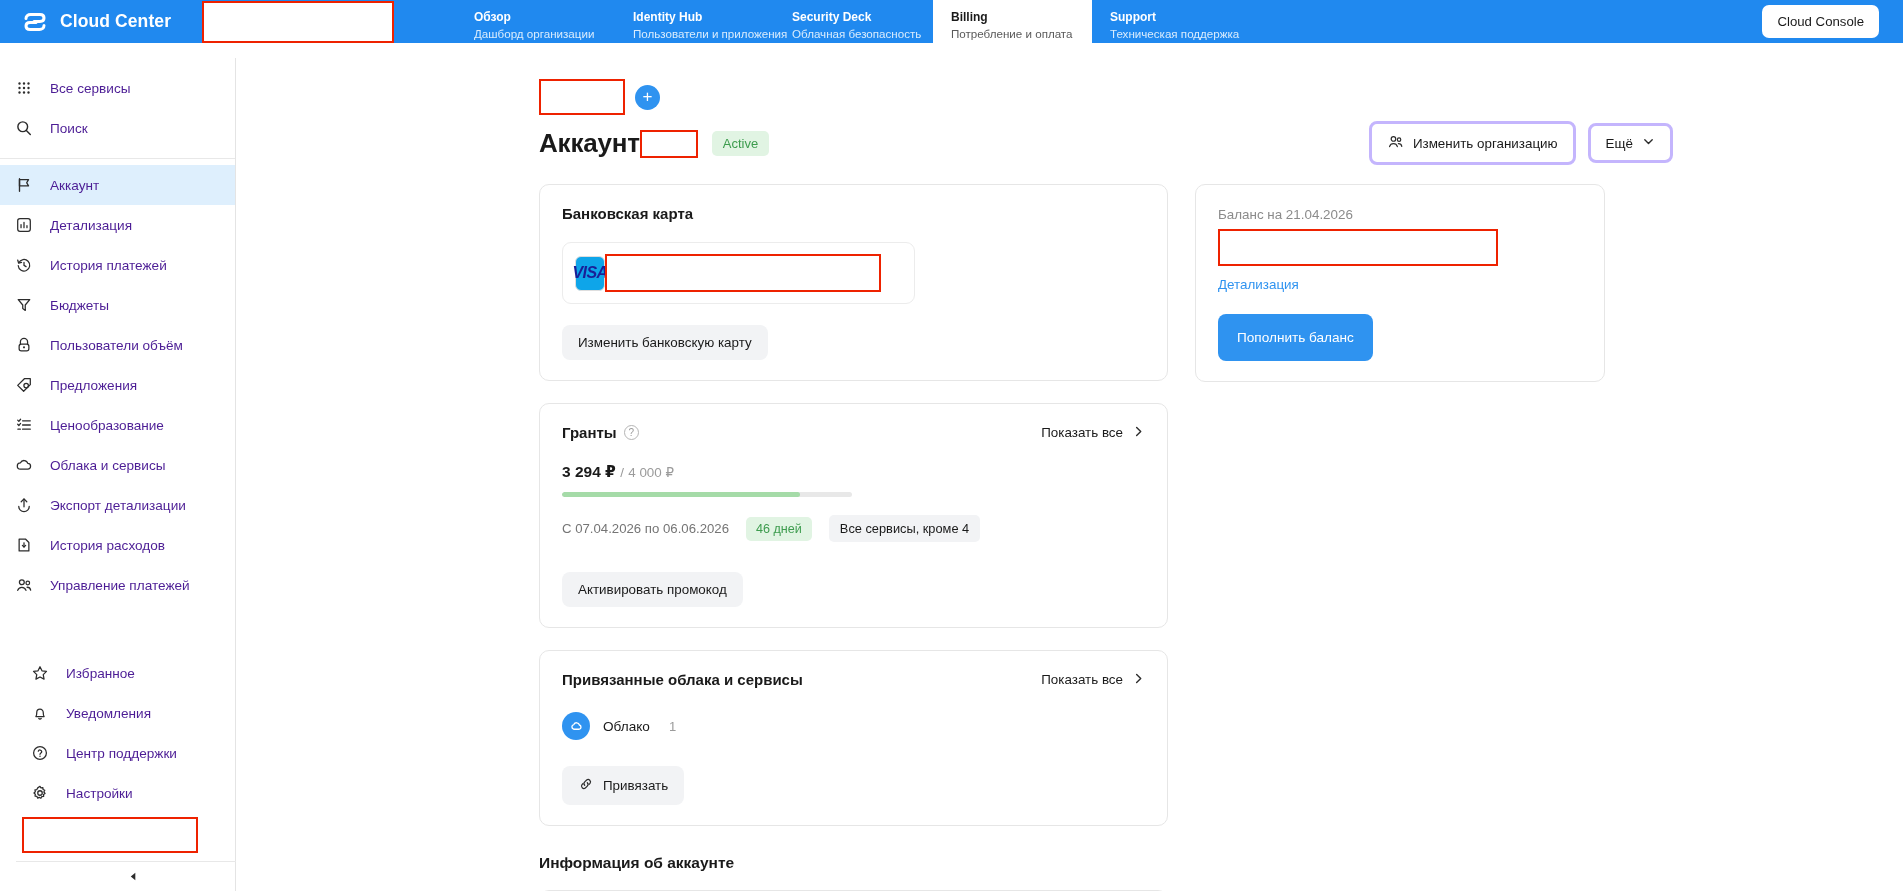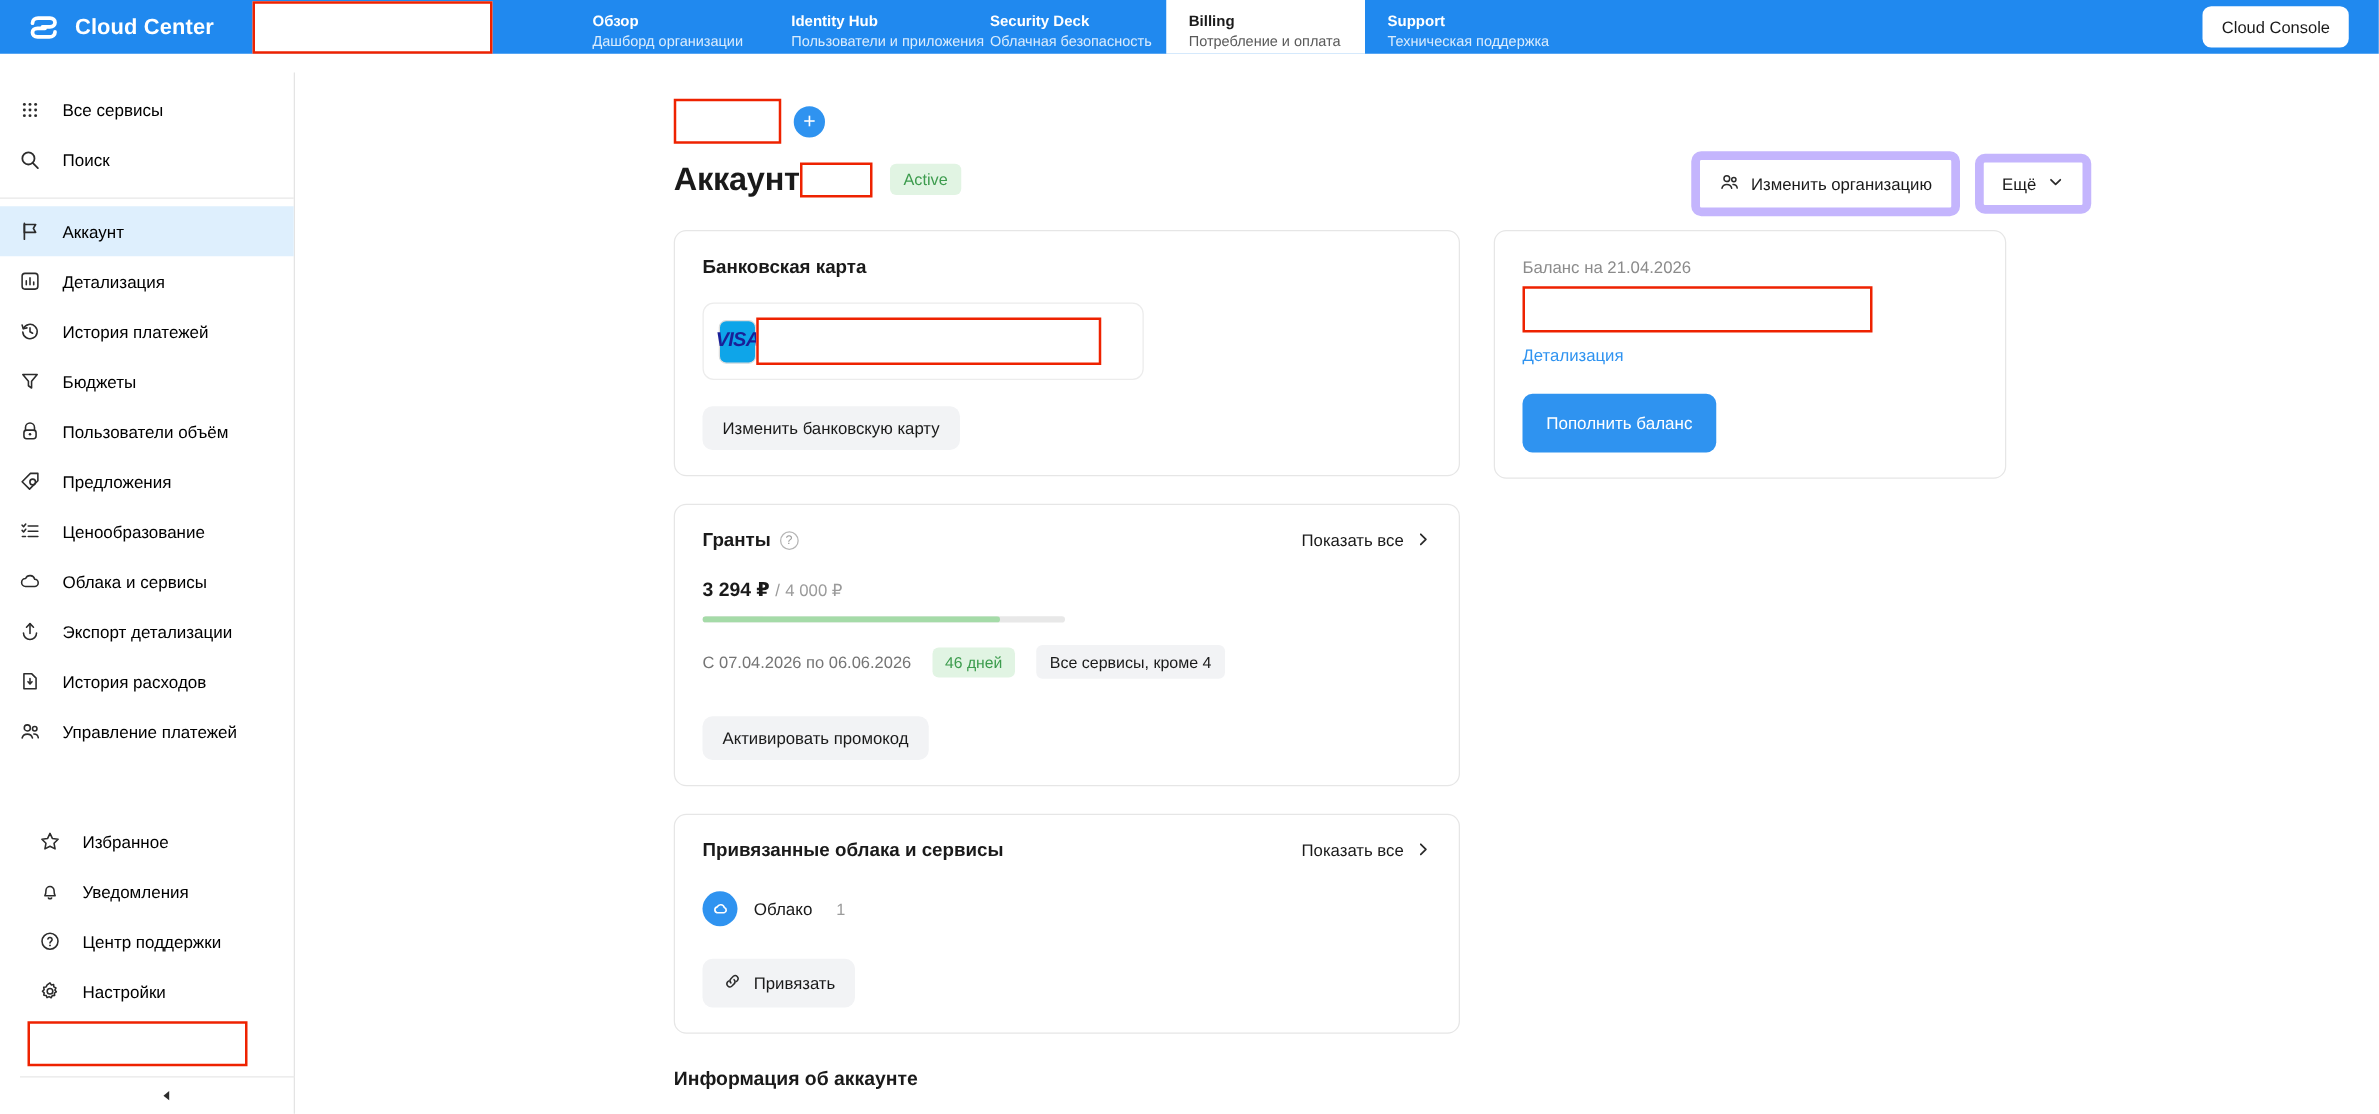--- a/index.html
+++ b/index.html
@@ -66,21 +66,21 @@
     position: absolute; top: 58px; left: 0;
     width: 236px; height: 833px;
     background: #ffffff;
     border-right: 1px solid #e4e4e4;
   }
   .side-group { padding: 6px 0; }
   .side-group.top { border-bottom: 1px solid #e8e8e8; padding-bottom: 10px; padding-top: 10px; }
   .side-item {
     display: flex; align-items: center; gap: 16px;
     height: 40px; padding: 0 0 0 14px;
-    cursor: pointer; font-size: 13.6px; color: #000000;
+    cursor: pointer; font-size: 13.6px; color: #4c1d95;
   }
   .side-item.active { background: #deeffd; }
   .side-ico {
     width: 20px; height: 20px; flex: none;
     display: flex; align-items: center; justify-content: center;
     color: #2c2c2c;
   }
   .side-label { white-space: nowrap; }
   .side-bottom { position: absolute; left: 16px; bottom: 0; width: 235px; }
   .side-redaction { width: 176px; height: 36px; margin: 4px 0 8px 6px; }
@@ -120,21 +120,21 @@
   .status-badge {
     margin-left: 14px; background: #e1f4e3; color: #3d9c4e;
     font-size: 13px; border-radius: 5px; padding: 5px 11px;
   }
   .title-actions {
     position: absolute; right: 230px; top: 6px;
     display: flex; gap: 12px; align-items: center;
   }
   .ghost-btn {
     display: flex; align-items: center; gap: 9px;
-    background: #ffffff; border: 7px solid #c4b5fd; border-radius: 8px;
+    background: #ffffff; border: 3px solid #c4b5fd; border-radius: 8px;
     font-size: 13.4px; font-family: inherit; color: #1a1a1a;
     padding: 9px 15px; cursor: pointer; white-space: nowrap;
   }
 
   .content-row { display: flex; padding: 25px 0 0 303px; gap: 27px; }
   .col-left { width: 629px; flex: none; }
   .col-right { width: 410px; flex: none; }
 
   .card {
     border: 1px solid #e6e6e6; border-radius: 10px;

